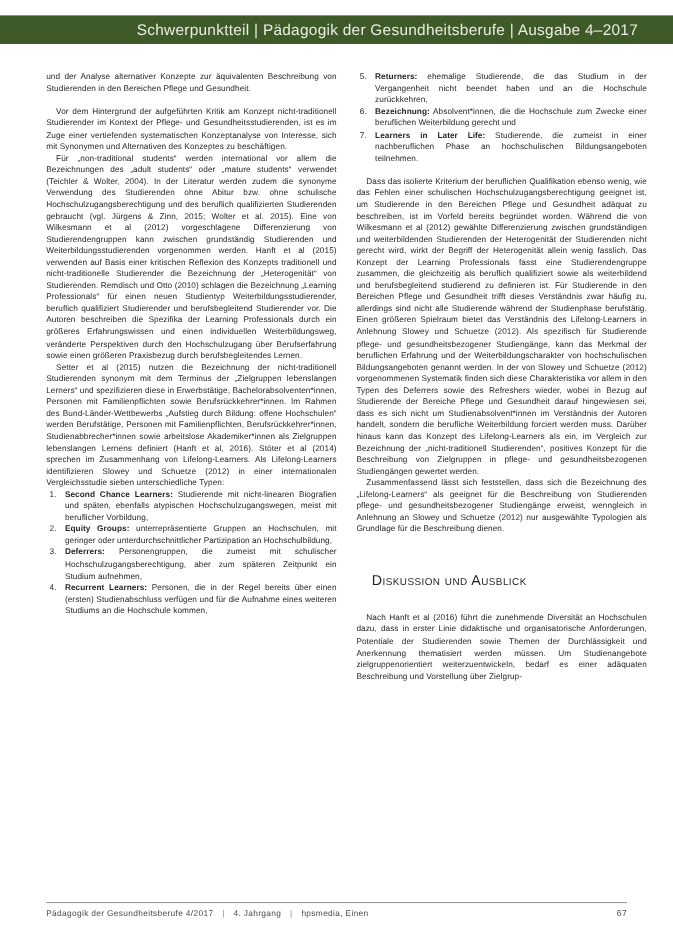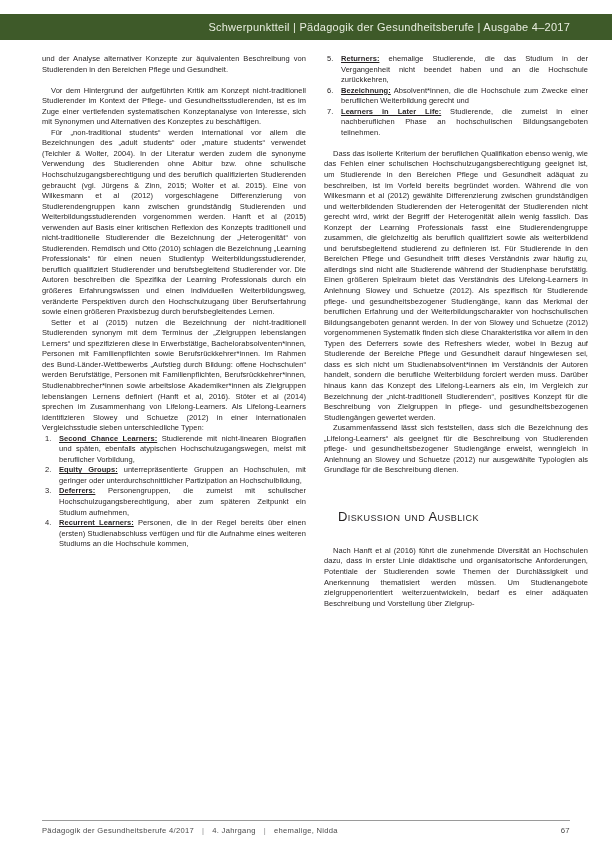--- a/index.html
+++ b/index.html
@@ -12,28 +12,28 @@
     overflow:hidden;
   }
   
   .header-band{
     position:absolute; left:0; top:14px; width:612px; height:26px;
     background:#3e5a29;
     display:flex; align-items:center; justify-content:flex-end;
   }
   .header-band .htext{
     color:#e8eddf;
-    font-size:11px;
+    font-size:14px;
     letter-spacing:.25px;
-    padding-right:42px;
+    padding-right:32px;
     white-space:nowrap;
   }
   
   .page{
-    position:absolute; left:0; top:36px; width:612px; height:772px;
+    position:absolute; left:0; top:47px; width:612px; height:772px;
     padding:18px 24px 0 42px;
   }
   .columns{
     display:flex;
     gap:18px;
     height:100%;
   }
   .col{ width:264px; }
   p{
     font-size:7.5px;
@@ -57,21 +57,21 @@
   ol.numlist li .num{
     width:17px;
     flex:0 0 17px;
     text-align:left;
     padding-left:3px;
   }
   ol.numlist li .body{
     flex:1 1 auto;
     text-align:justify;
   }
-  .lead{ font-weight:bold;text-decoration:underline; }
+  .lead{ font-weight:bold; }
   
   h2.section{
     font-size:13px;
     font-weight:normal;
     letter-spacing:.4px;
     margin:14px;
     line-height:13px;
     font-variant:small-caps;
     color:#231f20;
   }
@@ -160,17 +160,17 @@
       <p class="indent">Nach Hanft et al (2016) führt die zunehmende Diversität an Hochschulen dazu, dass in erster Linie didaktische und organisatorische Anforderungen, Potentiale der Studierenden sowie Themen der Durchlässigkeit und Anerkennung thematisiert werden müssen. Um Studienangebote zielgruppenorientiert weiterzuentwickeln, bedarf es einer adäquaten Beschreibung und Vorstellung über Zielgrup-</p>
 
     </div>
   </div>
 </div>
 
 <div class="footer">
   <div class="rule"></div>
   <div class="frow">
     <div class="fleft">
-      <span>Pädagogik der Gesundheitsberufe 4/2017</span><span class="sep">|</span><span>4. Jahrgang</span><span class="sep">|</span><span>ehemalige, Nidda</span>
+      <span>Pädagogik der Gesundheitsberufe 4/2017</span><span class="sep">|</span><span>4. Jahrgang</span><span class="sep">|</span><span>hpsmedia, Einen</span>
     </div>
     <div class="pageno">67</div>
   </div>
 </div>
 
 </body></html>

